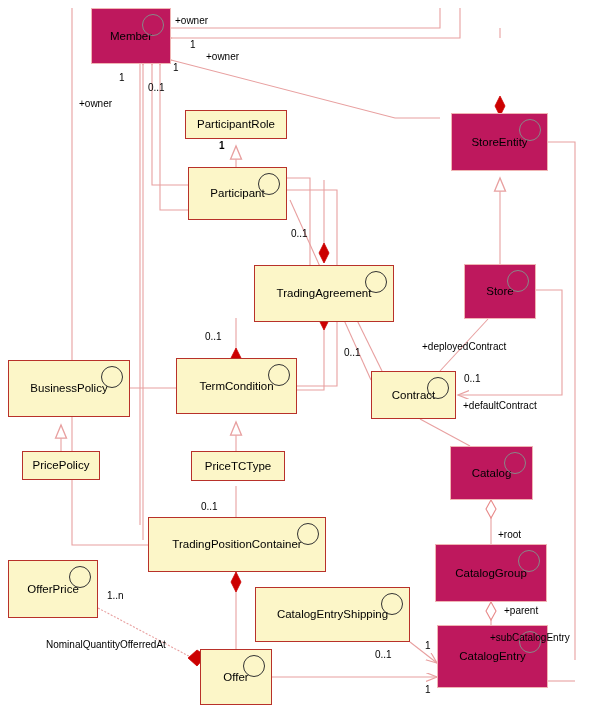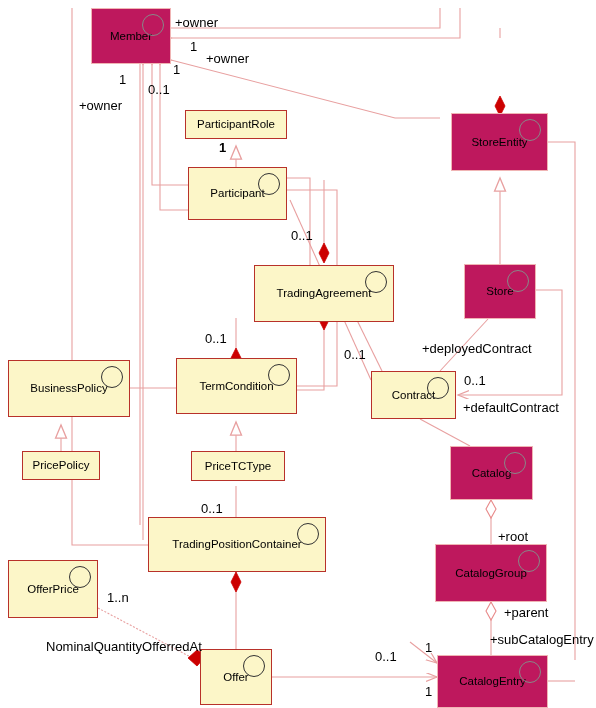--- a/index.html
+++ b/index.html
@@ -5,21 +5,21 @@
   html,body{margin:0;padding:0;background:#ffffff;}
   body{font-family:"Liberation Sans",sans-serif;}
   #diagram{position:relative;width:596px;height:708px;overflow:hidden;background:#fff;}
   #edges{position:absolute;left:0;top:0;width:596px;height:708px;}
   .node{position:absolute;box-sizing:border-box;border:1.6px solid;display:flex;align-items:center;justify-content:center;}
   .node.hl{background:#fcf6c8;border-color:#b8312a;}
   .node.pl{background:#be185d;border-color:#f0b4b4;border-width:1.2px;}
   .node .nm{font-size:11.5px;color:#000;text-align:center;line-height:1.1;white-space:nowrap;}
   .ifc{position:absolute;width:22px;height:22px;border-radius:50%;border:1.3px solid #333;box-sizing:border-box;}
   .node.pl .ifc{border-color:#888;}
-  .lbl{position:absolute;font-size:13px;color:#000;white-space:nowrap;line-height:1;}
+  .lbl{position:absolute;font-size:10px;color:#000;white-space:nowrap;line-height:1;}
   .lbl.b{font-weight:bold;}
 </style>
 </head>
 <body>
 
 <div id="diagram">
 
   <svg id="edges" viewBox="0 0 596 708" xmlns="http://www.w3.org/2000/svg">
     <defs>
       <marker id="arrOpen" markerWidth="12" markerHeight="12" refX="10" refY="4" orient="auto">
@@ -149,25 +149,29 @@
       <span class="ifc" style="right: 6px; top: 5px;"></span>
     </div>
   <div class="node pl" style="left: 435px; top: 544px; width: 112px; height: 58px;">
       <span class="nm">CatalogGroup</span>
       <span class="ifc" style="right: 6px; top: 5px;"></span>
     </div>
   <div class="node hl" style="left: 8px; top: 560px; width: 90px; height: 58px;">
       <span class="nm">OfferPrice</span>
       <span class="ifc" style="right: 6px; top: 5px;"></span>
     </div>
+  <div class="node hl" style="left: 255px; top: 587px; width: 155px; height: 55px;">
+      <span class="nm">CatalogEntryShipping</span>
+      <span class="ifc" style="right: 6px; top: 5px;"></span>
+    </div>
   <div class="node hl" style="left: 200px; top: 649px; width: 72px; height: 56px;">
       <span class="nm">Offer</span>
       <span class="ifc" style="right: 6px; top: 5px;"></span>
     </div>
-  <div class="node pl" style="left: 437px; top: 655px; width: 111px; height: 53px;">
+  <div class="node pl" style="left: 437px; top: 625px; width: 111px; height: 63px;">
       <span class="nm">CatalogEntry</span>
       <span class="ifc" style="right: 6px; top: 5px;"></span>
     </div>
 
   <div class="lbl" style="left: 175px; top: 16px;">+owner</div>
   <div class="lbl" style="left: 190px; top: 40px;">1</div>
   <div class="lbl" style="left: 206px; top: 52px;">+owner</div>
   <div class="lbl" style="left: 173px; top: 63px;">1</div>
   <div class="lbl" style="left: 119px; top: 73px;">1</div>
   <div class="lbl" style="left: 148px; top: 83px;">0..1</div>

